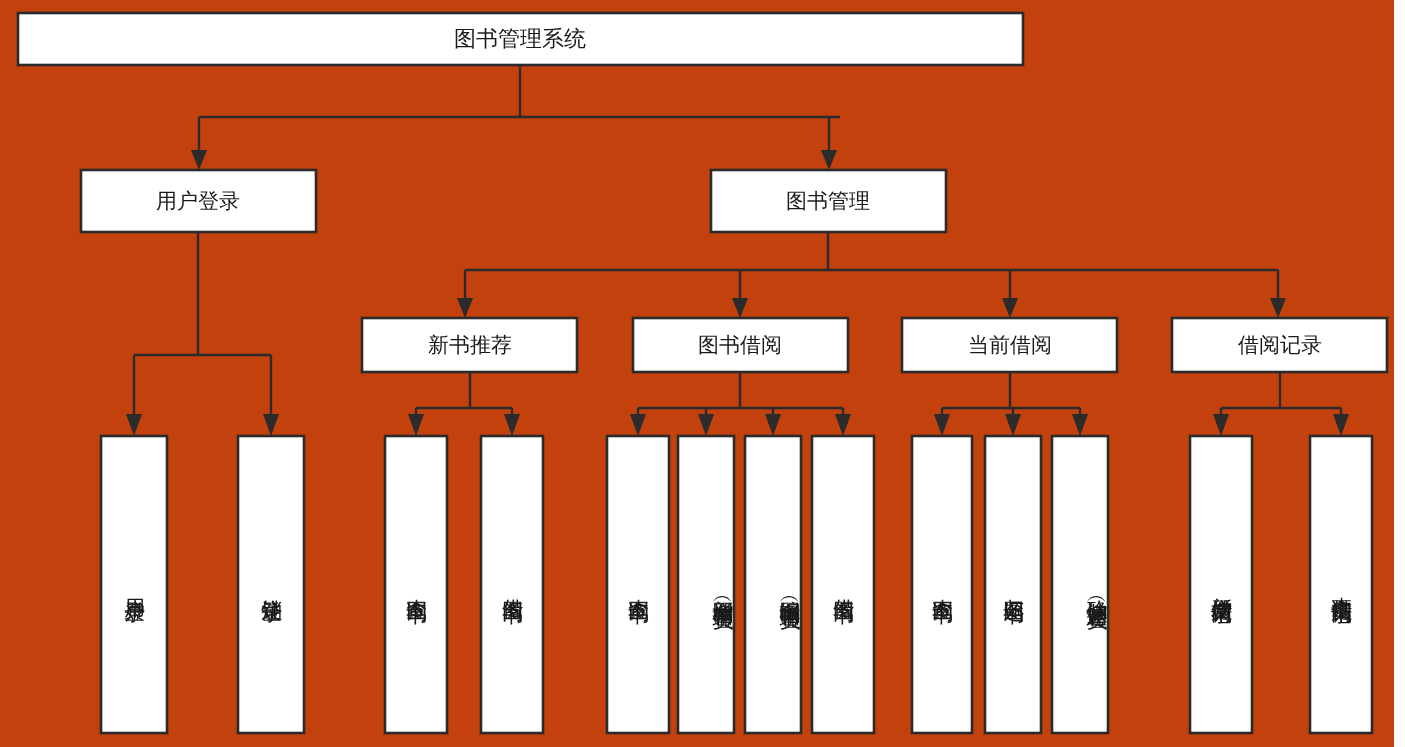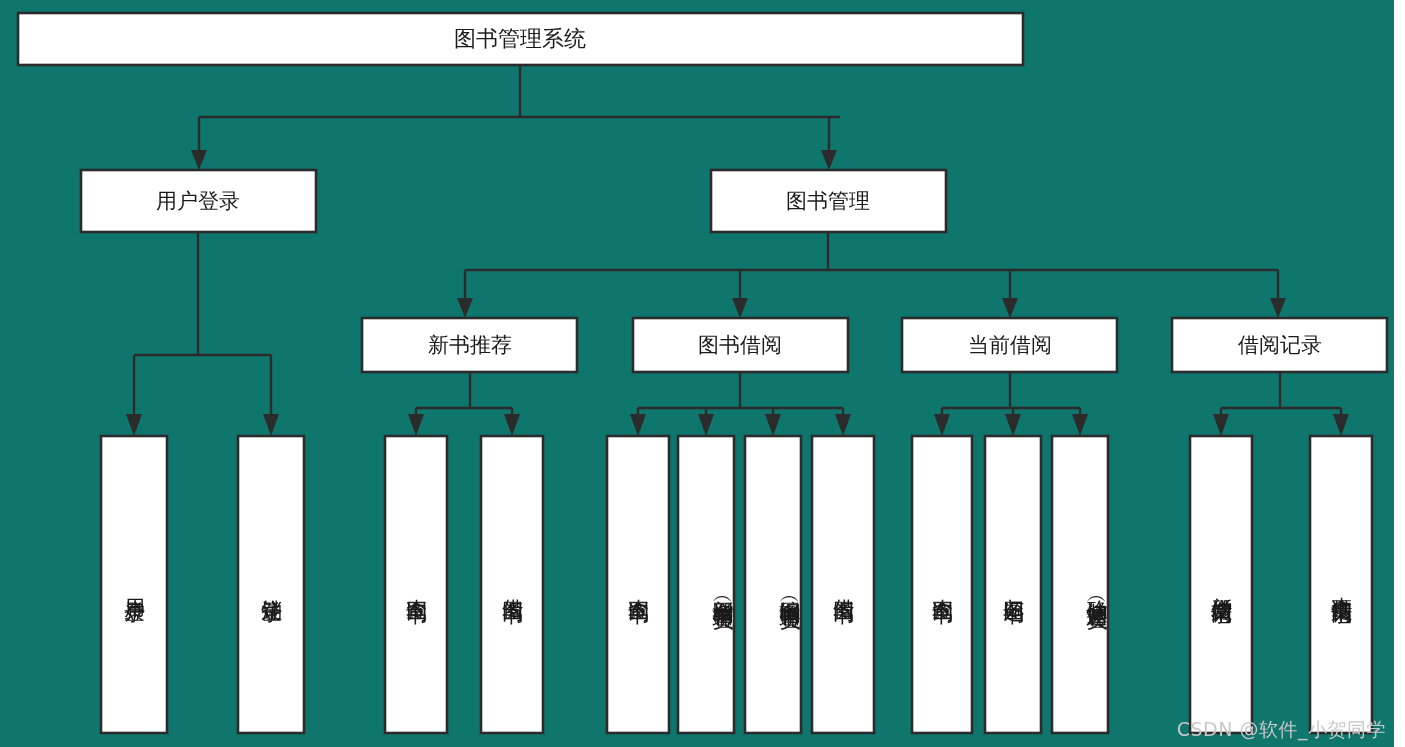--- a/index.html
+++ b/index.html
@@ -10,21 +10,21 @@
   body {
     width: 1405px;
     height: 747px;
     overflow: hidden;
     font-family: "DejaVu Sans", "Liberation Sans", sans-serif;
   }
   #diagram-root {
     position: relative;
     width: 1394px;
     height: 747px;
-    background: #0f766e;
+    background: #c2410c;
   }
   svg.diagram-svg {
     position: absolute;
     top: 0;
     left: 0;
     width: 1405px;
     height: 747px;
     display: block;
   }
   .node-box {
@@ -214,14 +214,13 @@
   <div class="leaf-label" style="left:607px;  top:436px; width:62px; height:297px;">查询图书</div>
   <div class="leaf-label" style="left:678px;  top:436px; width:56px; height:297px; align-items:flex-start; padding-top:10px; box-sizing:border-box;">新增图书（管理员）</div>
   <div class="leaf-label" style="left:745px;  top:436px; width:56px; height:297px; align-items:flex-start; padding-top:10px; box-sizing:border-box;">编辑图书（管理员）</div>
   <div class="leaf-label" style="left:812px;  top:436px; width:62px; height:297px;">借阅图书</div>
   <div class="leaf-label" style="left:912px;  top:436px; width:60px; height:297px;">查询图书</div>
   <div class="leaf-label" style="left:985px;  top:436px; width:56px; height:297px;">归还图书</div>
   <div class="leaf-label" style="left:1052px; top:436px; width:56px; height:297px; align-items:flex-start; padding-top:10px; box-sizing:border-box;">确认归还（管理员）</div>
   <div class="leaf-label" style="left:1190px; top:436px; width:62px; height:297px;">新增借阅记录</div>
   <div class="leaf-label" style="left:1310px; top:436px; width:62px; height:297px;">查询借阅记录</div>
 
-  <div class="watermark">CSDN @软件_小贺同学</div>
 </div>
 
 </body></html>

